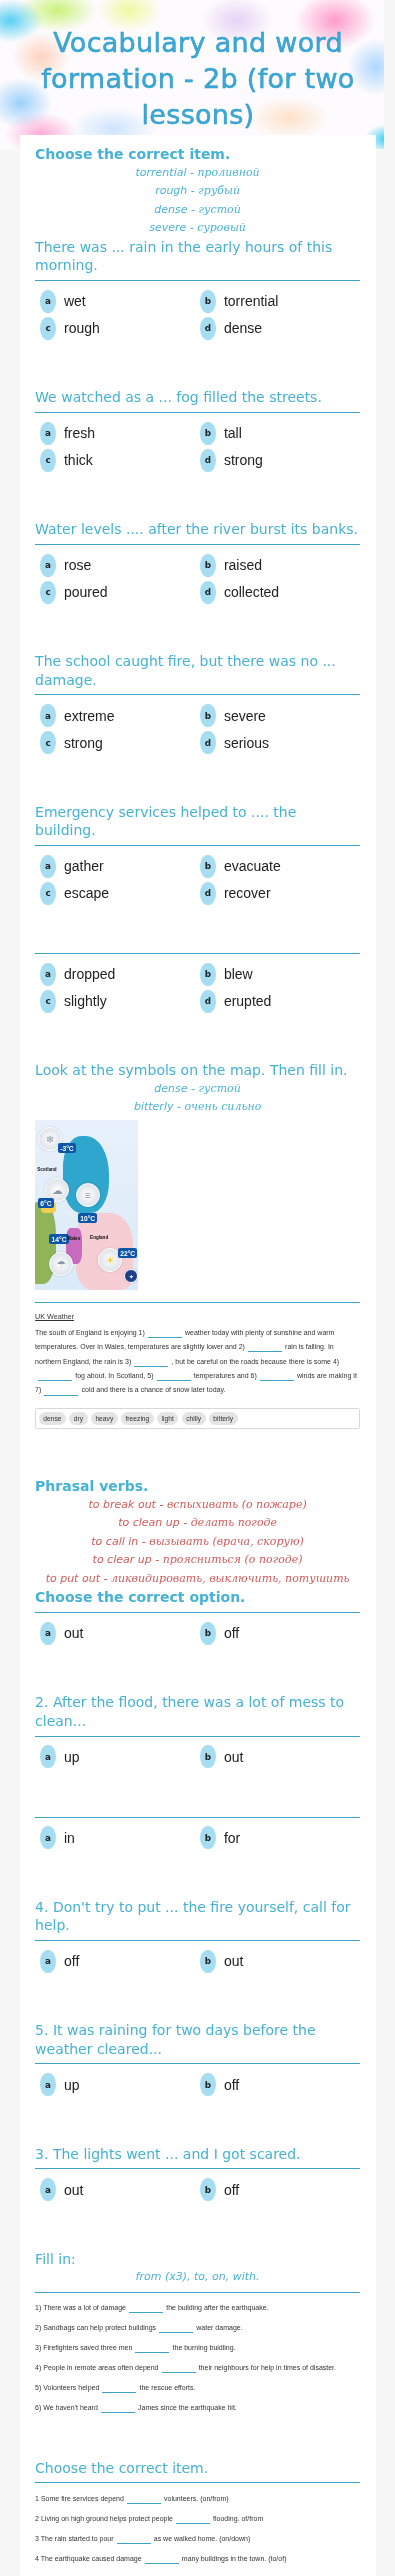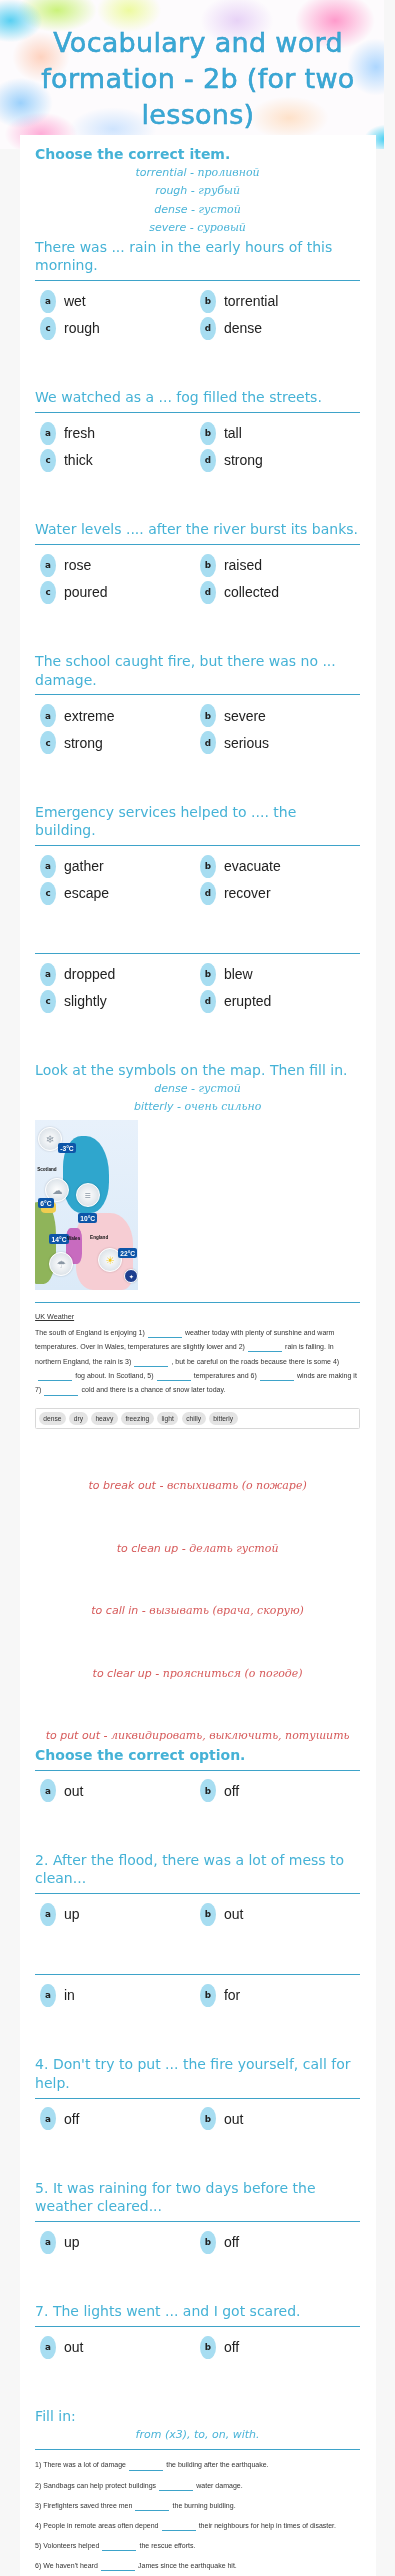--- a/index.html
+++ b/index.html
@@ -28,21 +28,21 @@
     -webkit-text-stroke: 0.5px #2a97c8;
   }
   .card {
     position: relative; margin: -14px 20px 0 19.6px; width: 356px;
     background: #fff; padding: 10.3px 15.5px 46px 15.5px; min-height: 52px;
   }
   .q-title { color: #45b2d6; font-size: 14px; line-height: 18.5px; font-family: "DejaVu Sans", sans-serif; }
   .q-title.bold { font-weight: bold; }
   .vocab { color: #4bb4d8; font-style: italic; font-size: 11px; line-height: 18.5px; font-family: "DejaVu Sans", sans-serif; text-align: center; }
   .vocab .ru { font-family: "DejaVu Serif", serif; }
-  .red { color: #d65a5a; margin-top: 44px; }
+  .red { color: #d65a5a; }
   .rule { border: none; border-top: 0.8px solid #3ea3c9; margin: 5.2px 0 8.2px 0; }
   .options { display: grid; grid-template-columns: 1fr 1fr; row-gap: 3.1px; padding-left: 5.2px; }
   .option { display: flex; align-items: center; height: 24px; cursor: pointer; }
   .opt-letter {
     width: 15.5px; height: 23px; border-radius: 50%; background: #a7ddf1;
     display: flex; align-items: center; justify-content: center;
     font-family: "DejaVu Sans", sans-serif; font-size: 8.8px; font-weight: bold; color: #222;
   }
   .opt-text { margin-left: 8.2px; font-size: 14px; color: #222; }
   .block { margin-bottom: 48px; }
@@ -255,22 +255,23 @@
       <span class="chip">dry</span>
       <span class="chip">heavy</span>
       <span class="chip">freezing</span>
       <span class="chip">light</span>
       <span class="chip">chilly</span>
       <span class="chip">bitterly</span>
     </div>
   </div>
 
   <div class="block">
+    <div class="q-title bold">Phrasal verbs.</div>
     <div class="vocab red"><span>to break out</span> - <span class="ru">вспыхивать (о пожаре)</span></div>
-    <div class="vocab red"><span>to clean up</span> - <span class="ru">делать густой</span></div>
+    <div class="vocab red"><span>to clean up</span> - <span class="ru">делать погоде</span></div>
     <div class="vocab red"><span>to call in</span> - <span class="ru">вызывать (врача, скорую)</span></div>
     <div class="vocab red"><span>to clear up</span> - <span class="ru">проясниться (о погоде)</span></div>
     <div class="vocab red"><span>to put out</span> - <span class="ru">ликвидировать, выключить, потушить</span></div>
     <div class="q-title bold">Choose the correct option.</div>
     <hr class="rule">
     <div class="options">
       <div class="option">
           <span class="opt-letter">a</span>
           <span class="opt-text">out</span>
         </div>
@@ -334,21 +335,21 @@
           <span class="opt-text">up</span>
         </div>
       <div class="option">
           <span class="opt-letter">b</span>
           <span class="opt-text">off</span>
         </div>
     </div>
   </div>
 
   <div class="block">
-    <div class="q-title">7. The lights went ... and I got scared.</div>
+    <div class="q-title">3. The lights went ... and I got scared.</div>
     <hr class="rule">
     <div class="options">
       <div class="option">
           <span class="opt-letter">a</span>
           <span class="opt-text">out</span>
         </div>
       <div class="option">
           <span class="opt-letter">b</span>
           <span class="opt-text">off</span>
         </div>

